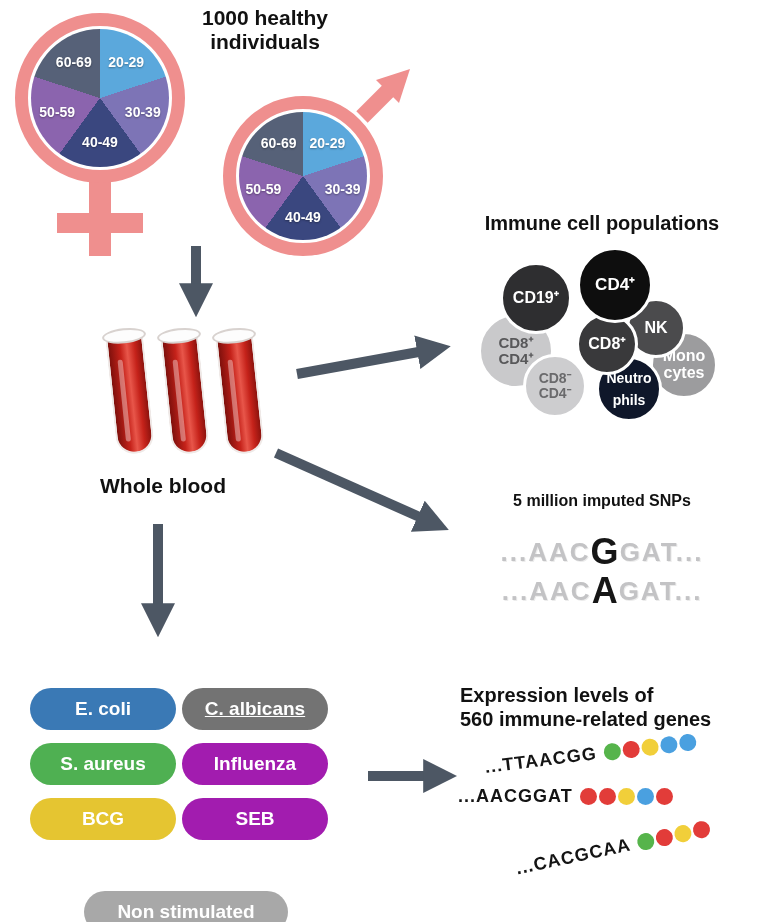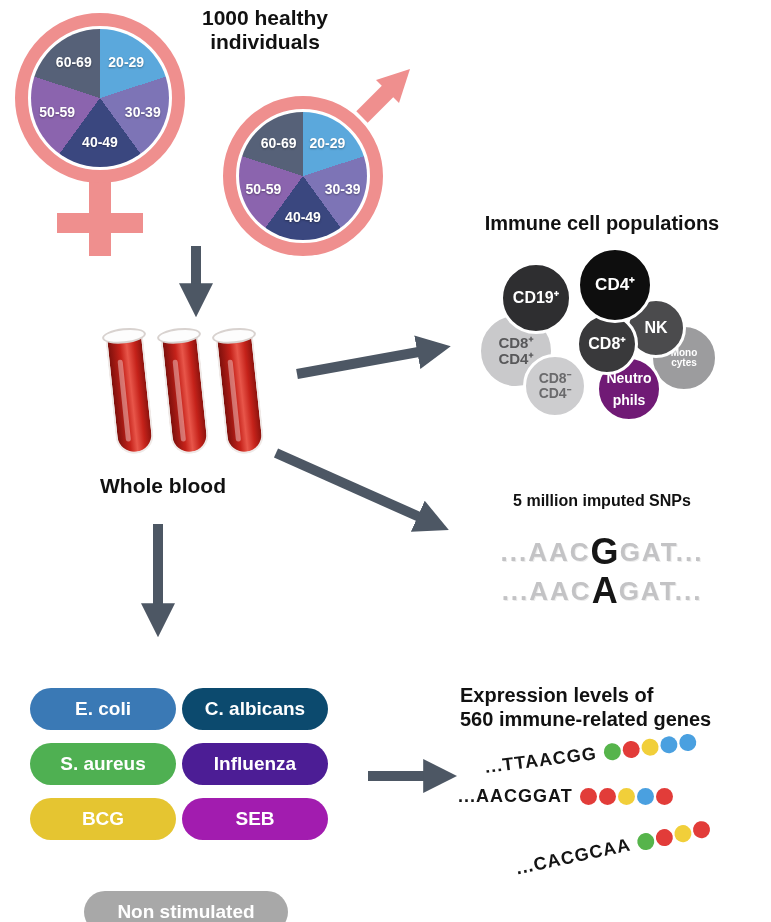--- a/index.html
+++ b/index.html
@@ -49,21 +49,21 @@
   .ic-title { position:absolute; left:452px; top:212px; width:300px; text-align:center;
     font-size:20px; font-weight:bold; color:#111; }
   .cell { position:absolute; border-radius:50%; border:3px solid #fff; box-sizing:border-box;
     display:flex; flex-direction:column; align-items:center; justify-content:center;
     text-align:center; font-weight:bold; line-height:1.05; }
   .cell-cd19   { left:500px; top:262px; width:72px; height:72px; z-index:2; font-size:16px; }
   .cell-cd4    { left:577px; top:247px; width:76px; height:76px; z-index:6; font-size:17px; }
   .cell-nk     { left:626px; top:298px; width:60px; height:60px; z-index:3; font-size:16px; }
   .cell-cd8    { left:576px; top:313px; width:62px; height:62px; z-index:5; font-size:16px; }
   .cell-dp     { left:478px; top:313px; width:76px; height:76px; z-index:1; font-size:15px; }
-  .cell-mono   { left:650px; top:324px; width:68px; height:68px; z-index:2; font-size:10px; }
+  .cell-mono   { left:650px; top:331px; width:68px; height:68px; z-index:2; font-size:16px; }
   .cell-neutro { left:596px; top:356px; width:66px; height:66px; z-index:4; font-size:14px; }
   .cell-dn     { left:523px; top:354px; width:64px; height:64px; z-index:3; font-size:14px; }
 
   
   .snp-title { position:absolute; left:452px; top:492px; width:300px; text-align:center;
     font-size:16px; font-weight:bold; color:#111; }
   .snp-seq { position:absolute; left:452px; width:300px; text-align:center; font-weight:bold;
     letter-spacing:2px; font-size:26px; color:#c3c3c5; text-shadow:1px 1px 0 #ececec; white-space:nowrap; }
   .snp-seq-1 { top:531px; } .snp-seq-2 { top:570px; }
   .snp-variant { color:#161616; font-size:36px; letter-spacing:1px; text-shadow:none;
@@ -174,21 +174,21 @@
     <span></span>
   </div>
   <div class="cell cell-mono" style="background-color: rgb(156, 156, 158); color: rgb(255, 255, 255);">
     <span>Mono</span>
     <span>cytes</span>
   </div>
   <div class="cell cell-dn" style="background-color: rgb(205, 205, 207); color: rgb(106, 106, 108);">
     <span>CD8⁻</span>
     <span>CD4⁻</span>
   </div>
-  <div class="cell cell-neutro" style="background-color: #701a75; color: rgb(255, 255, 255); gap: 7px;">
+  <div class="cell cell-neutro" style="background-color: #0f172a; color: rgb(255, 255, 255); gap: 7px;">
     <span>Neutro</span>
     <span>phils</span>
   </div>
   <div class="cell cell-cd8" style="background-color: rgb(57, 57, 59); color: rgb(255, 255, 255);">
     <span>CD8⁺</span>
     <span></span>
   </div>
   <div class="cell cell-cd4" style="background-color: rgb(14, 14, 14); color: rgb(255, 255, 255);">
     <span>CD4⁺</span>
     <span></span>
@@ -196,23 +196,23 @@
 
   <div class="snp-title">5 million imputed SNPs</div>
   <div class="snp-seq snp-seq-1">
     <span>...AAC</span><span class="snp-variant">G</span><span>GAT...</span>
   </div>
   <div class="snp-seq snp-seq-2">
     <span>...AAC</span><span class="snp-variant">A</span><span>GAT...</span>
   </div>
 
   <div class="pill pill-ecoli" style="background-color: rgb(58, 121, 181);">E. coli</div>
-  <div class="pill pill-albicans" style="background-color: #0c4a6e;">C. albicans</div>
+  <div class="pill pill-albicans" style="background-color: #737373; text-decoration: underline;">C. albicans</div>
   <div class="pill pill-aureus" style="background-color: rgb(79, 176, 82); text-align: right;">S. aureus</div>
-  <div class="pill pill-flu" style="background-color: #4c1d95;">Influenza</div>
+  <div class="pill pill-flu" style="background-color: #a21caf;">Influenza</div>
   <div class="pill pill-bcg" style="background-color: rgb(229, 197, 49);">BCG</div>
   <div class="pill pill-seb" style="background-color: #a21caf;">SEB</div>
   <div class="pill pill-nonstim" style="background-color: rgb(168, 168, 168); margin-top: 38px;">Non stimulated</div>
 
   <div class="expr-title">
     <div>Expression levels of</div>
     <div>560 immune-related genes</div>
   </div>
   <div class="read read-1">
     <span>...TTAACGG</span>

